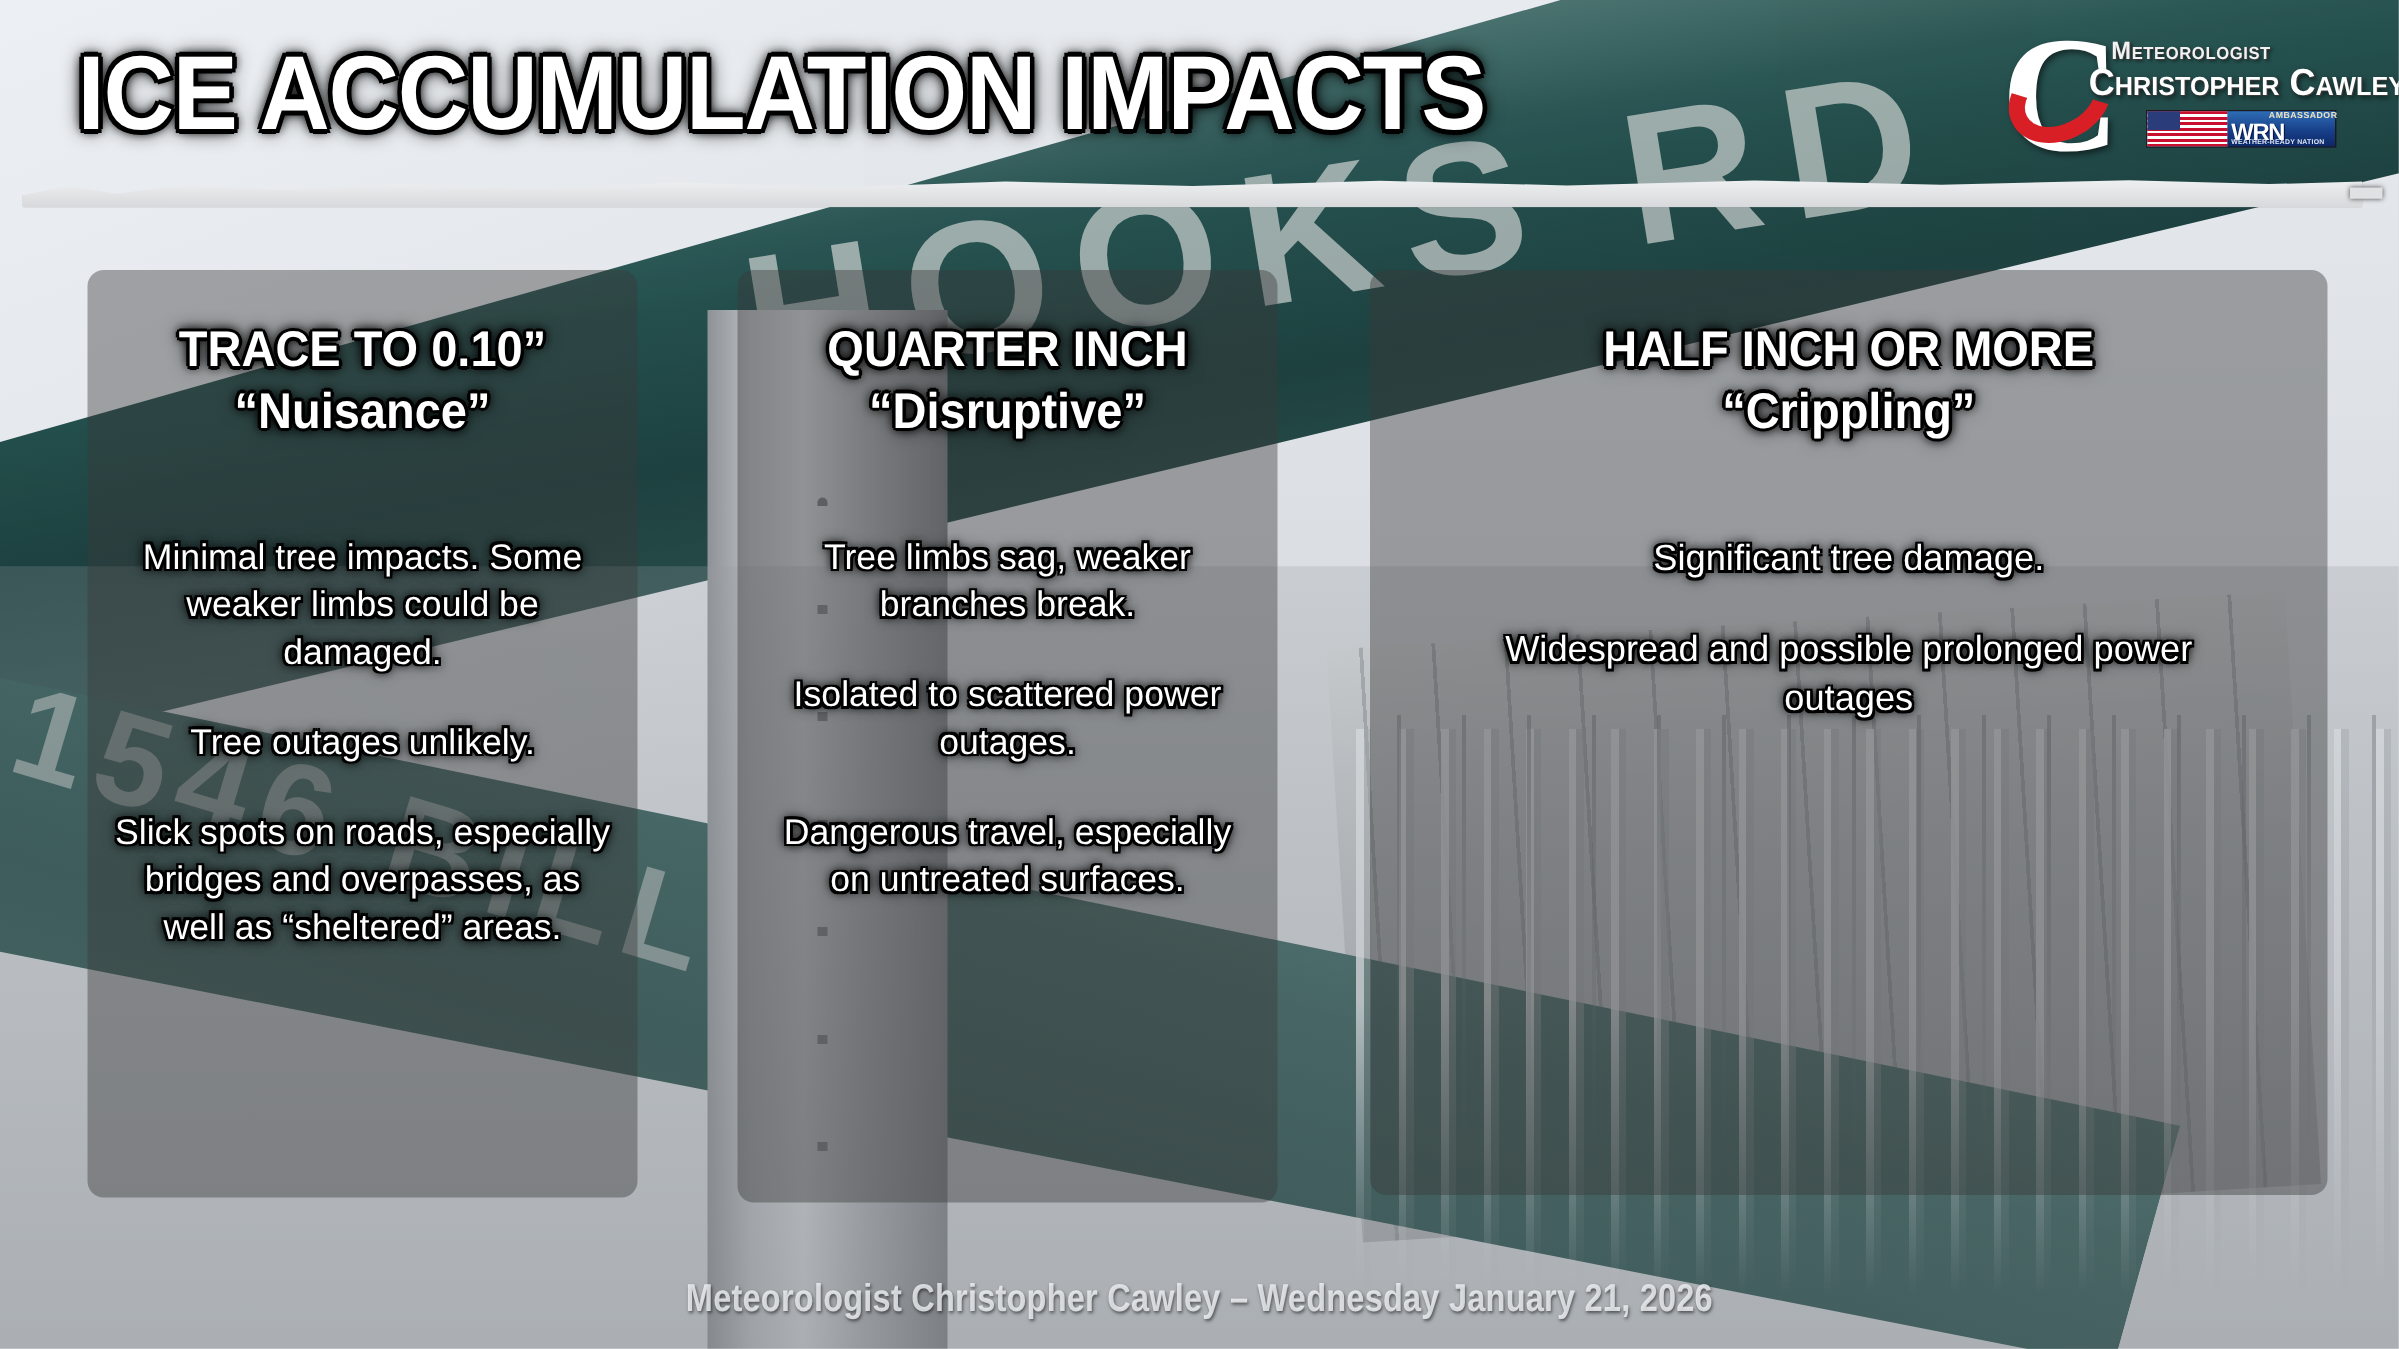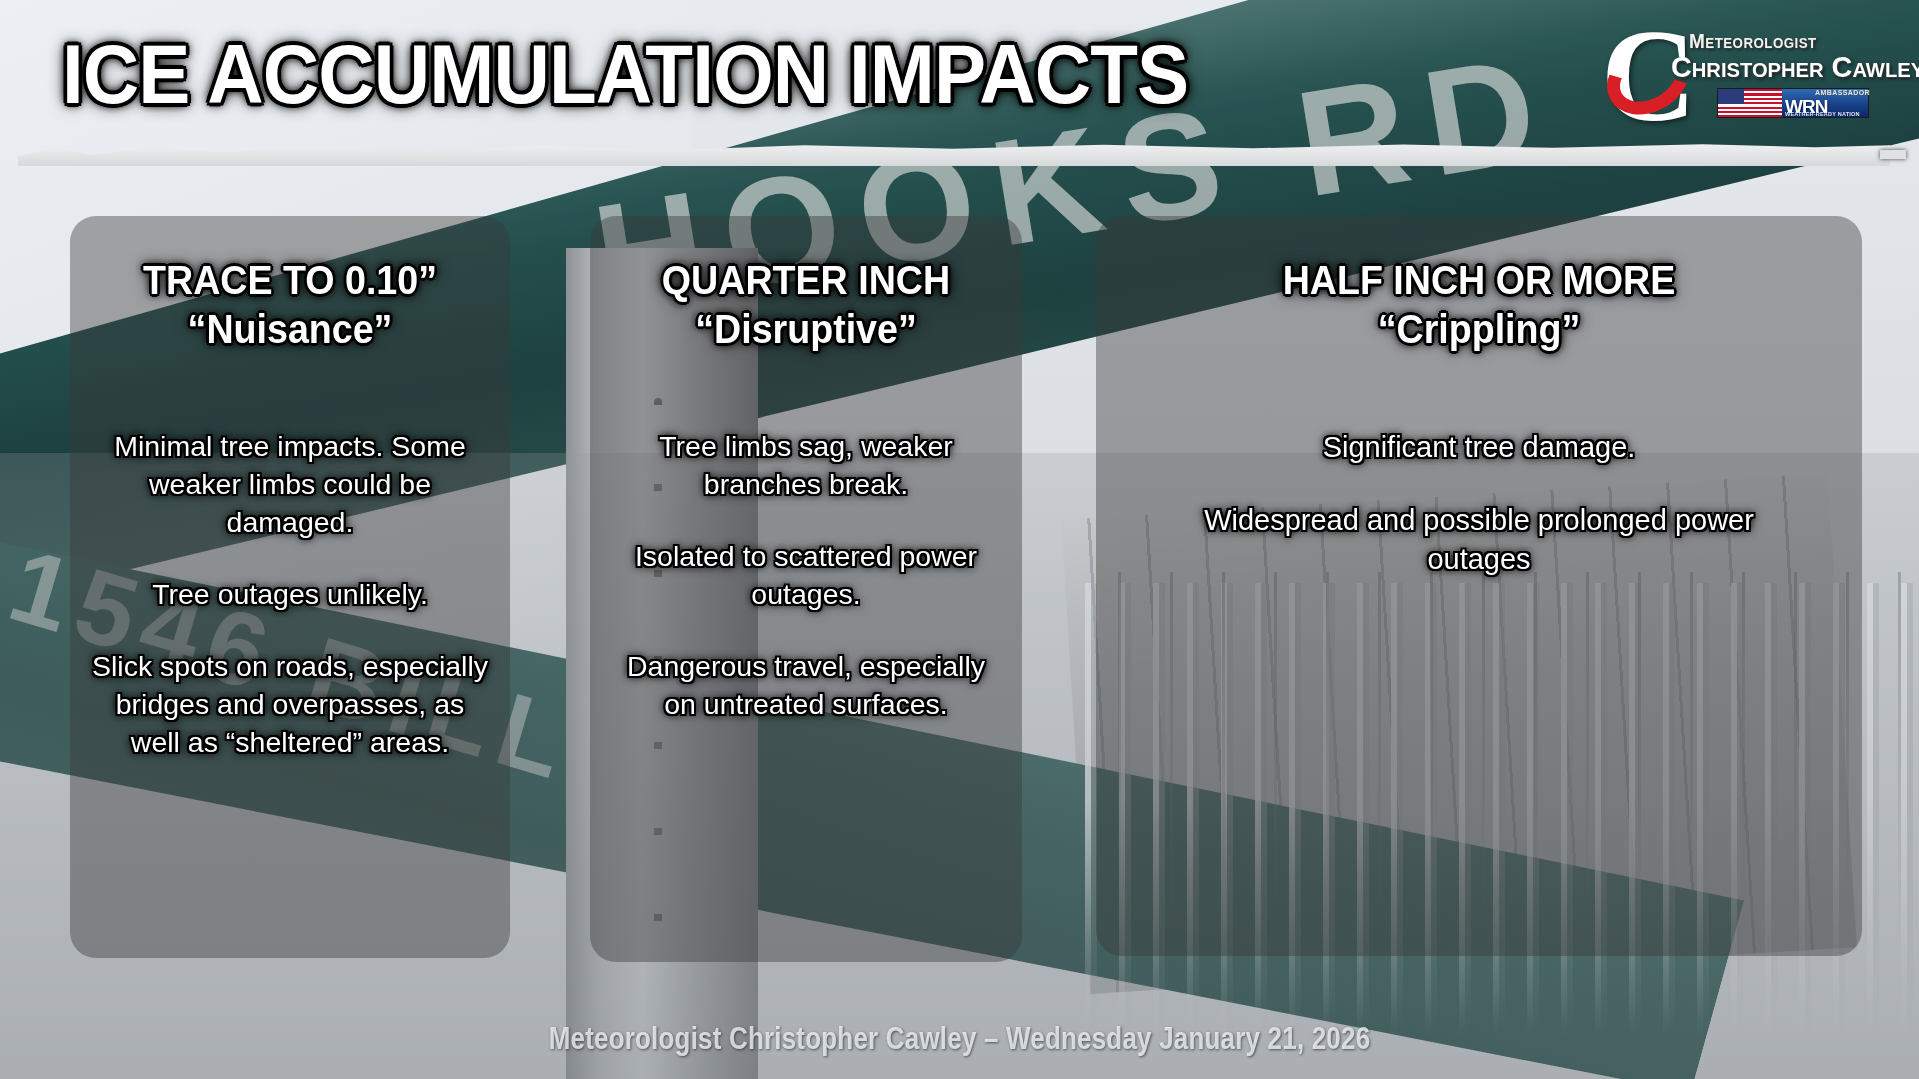--- a/index.html
+++ b/index.html
@@ -112,21 +112,21 @@
   .logo .wrn{ flex:1; position:relative;
     background:linear-gradient(180deg,#2e6db4 0%,#18408a 55%,#0d2766 100%);text-align:right; }
   .logo .wrn .amb{ position:absolute; left:2px; top:0px; width:100%; font-size:7px;
     color:#efe4c2; font-weight:700; letter-spacing:.4px; }
   .logo .wrn .w{ position:absolute; left:3px; top:7px; font-size:19px; font-weight:700;
     color:#ffffff; letter-spacing:-1px; text-shadow:1px 1px 0 #06184a; }
   .logo .wrn .tag{ position:absolute; left:3px; bottom:0px; font-size:5.5px;
     color:#dfe6f3; letter-spacing:.2px; font-weight:700; }
 
   
-  .panel{ position:absolute; top:216px; border-radius:26px;
+  .panel{ position:absolute; top:216px; border-radius:13px;
     background:rgba(58,58,58,.42); }
   .p1{ left:70px;   width:440px; height:742px; }
   .p2{ left:590px;  width:432px; height:746px;padding-left:32px; }
   .p3{ left:1096px; width:766px; height:740px;padding-left:44px; }
 
   .panel .inner{ position:absolute; inset:0; padding:42px 14px 0; text-align:center; }
 
   .head{ font-weight:700; color:#fff; line-height:1.13;
     transform:scaleX(.94);
     text-shadow:0 0 9px #000,0 0 9px #000,0 0 16px #000,

